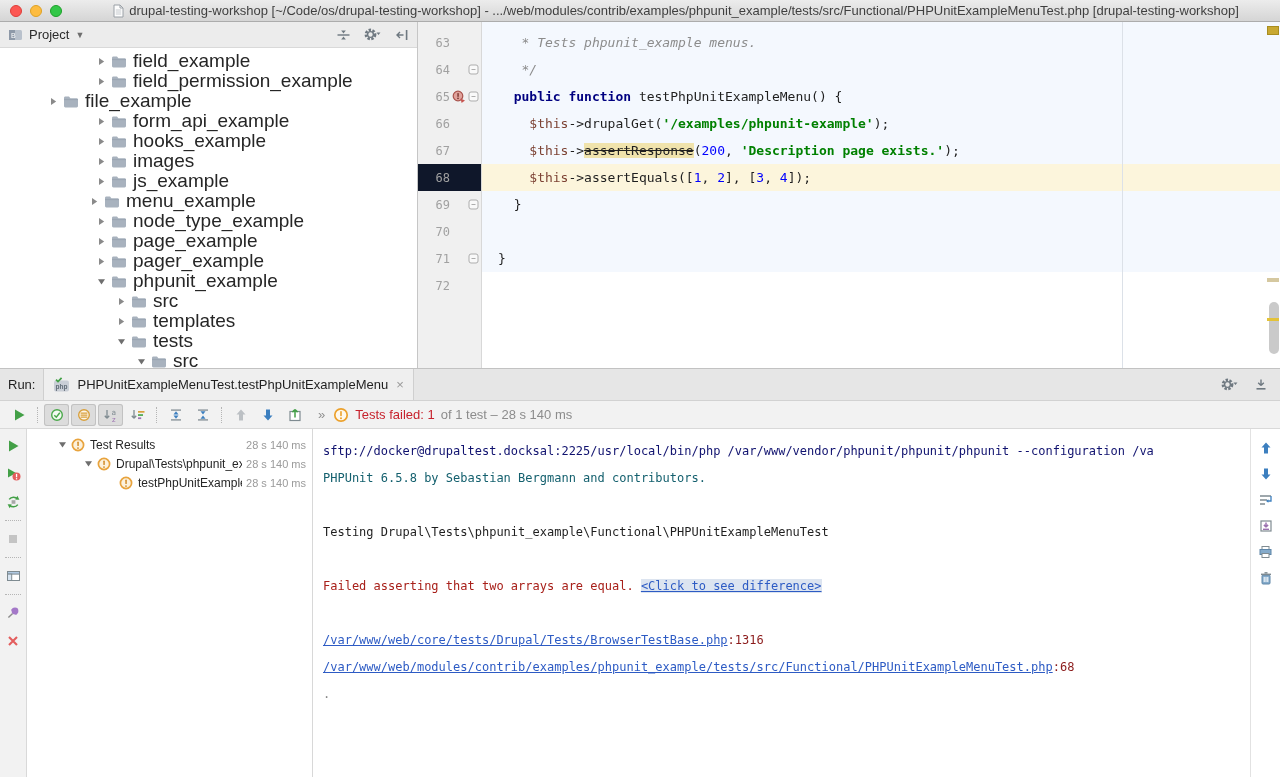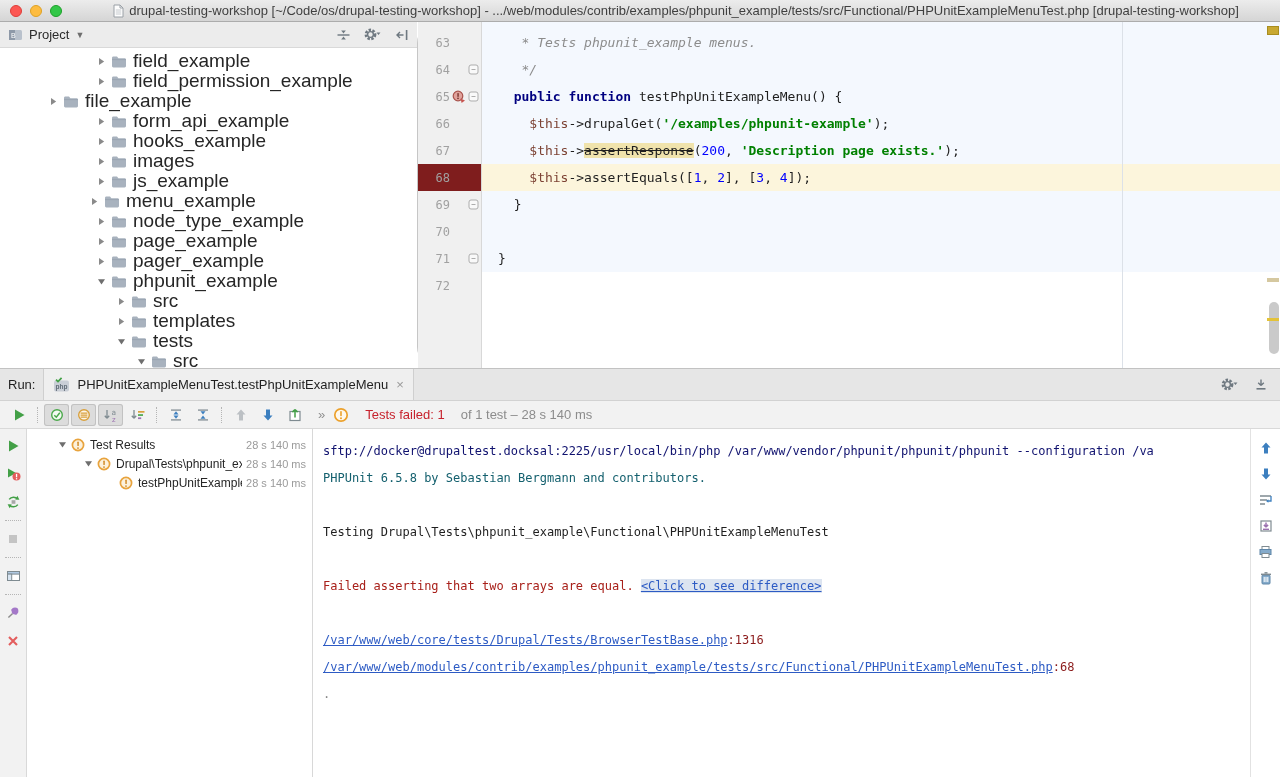--- a/index.html
+++ b/index.html
@@ -14,40 +14,40 @@
   .light { width:12px; height:12px; border-radius:50%; }
   .light.red { background:#FC5753; border:1px solid #DF3D38; }
   .light.yellow { background:#FDBC40; border:1px solid #DEA123; }
   .light.green { background:#33C748; border:1px solid #1DA129; }
   .title-text { position:absolute; left:80px; right:8px; display:flex; align-items:center; justify-content:center;
                 gap:5px; font-size:13px; color:#3F3F3F; white-space:nowrap; overflow:hidden; }
 
   
   .main { display:flex; height:346px; }
 
-  .project-panel { width:418px; background:#fff; border-right:1px solid #C6C6C6; display:flex; flex-direction:column;border-radius:21px; }
+  .project-panel { width:418px; background:#fff; border-right:1px solid #C6C6C6; display:flex; flex-direction:column; }
   .panel-header { height:26px; background:#ECECEC; border-bottom:1px solid #D9D9D9; display:flex; align-items:center;
                   padding:0 8px 0 8px; font-size:13px; color:#2B2B2B; }
   .panel-header .ph-title { display:flex; align-items:center; gap:6px; }
   .ph-caret { font-size:9px; color:#6E6E6E; }
   .ph-icons { margin-left:auto; display:flex; align-items:center; gap:12px; }
   .ph-icons .icon { cursor:pointer; }
   .tree { flex:1; overflow:hidden; padding-top:3px; background:#FFFFFF; }
   .tree-row { height:20px; display:flex; align-items:center; font-size:19px; color:#262626; white-space:nowrap; }
   .tree-row .chev { width:12px; display:flex; justify-content:center; margin-right:4px; flex-shrink:0; }
   .tree-row .folder { margin-right:6px; flex-shrink:0; }
 
   
   .editor { flex:1; position:relative; display:flex; flex-direction:column; background:#fff; overflow:hidden; }
   .margin-guide { position:absolute; left:704px; top:0; bottom:0; width:1px; background:#DCE1E8; z-index:1; }
   .code-row { display:flex; height:27px; line-height:27px; flex-shrink:0; }
   .code-pad { height:7px; display:flex; flex-shrink:0; }
   .code-filler { flex:1; display:flex; }
   .gutter-cell { width:64px; background:#F0F0F0; border-right:1px solid #D8D8D8; display:flex; align-items:center; flex-shrink:0; }
-  .hl .gutter-cell { background:#7f1d1d; }
+  .hl .gutter-cell { background:#0f172a; }
   .lnum { width:32px; text-align:right; font:12px "DejaVu Sans Mono", monospace; color:#A1A1A1; }
   .gslot { width:17px; display:flex; justify-content:center; align-items:center; }
   .fslot { width:13px; display:flex; justify-content:center; align-items:center; }
   .code-cell { flex:1; font:13px/27px "DejaVu Sans Mono", monospace; color:#1F1F1F; white-space:pre; padding-left:16px; overflow:hidden; }
   .code-cell .tok { position:relative; z-index:2; }
   .bg-blue { background:#F4F8FE; }
   .bg-white { background:#FFFFFF; }
   .hl .code-cell { background:#FCF5DC; }
   .t-kw { color:#000080; font-weight:bold; }
   .t-var { color:#7D4335; }
@@ -66,21 +66,21 @@
              border-left:1px solid #CFCFCF; border-right:1px solid #CFCFCF; cursor:pointer; }
   .tab-close { color:#9A9A9A; font-size:13px; margin-left:2px; cursor:pointer; }
   .tabbar-icons { margin-left:auto; display:flex; align-items:center; gap:14px; padding-right:12px; }
   .tabbar-icons .icon { cursor:pointer; }
 
   .run-toolbar { height:28px; background:#F2F2F2; border-bottom:1px solid #D9D9D9; display:flex; align-items:center; padding-left:5px; }
   .tb-btn { width:25px; height:22px; display:flex; align-items:center; justify-content:center; border-radius:3px; margin:0 1px; cursor:pointer; }
   .tb-btn.pressed { background:#DCDCDC; box-shadow:inset 0 0 0 1px #C2C2C2; }
   .tb-divider { width:1px; height:16px; border-left:1px dotted #B5B5B5; margin:0 5px; }
   .tb-chevrons { color:#8E8E8E; font-size:13px; margin:0 8px 0 10px; cursor:pointer; }
-  .run-status { display:flex; align-items:center; gap:16px; font-size:13px; white-space:nowrap; }
+  .run-status { display:flex; align-items:center; gap:6px; font-size:13px; white-space:nowrap; }
   .status-failed { color:#C7222D; }
   .status-rest { color:#8C8C8C; }
 
   .run-content { display:flex; height:356px; background:#fff; }
   .left-strip { width:27px; background:#F2F2F2; border-right:1px solid #D9D9D9; display:flex; flex-direction:column;
                 align-items:center; padding-top:7px; flex-shrink:0; }
   .strip-btn { width:20px; height:20px; display:flex; align-items:center; justify-content:center; margin-bottom:8px; cursor:pointer; }
   .strip-divider { width:16px; border-top:1px dotted #B5B5B5; margin:0 0 8px 0; }
 
   .test-tree { width:285px; padding-top:6px; overflow:hidden; flex-shrink:0; }

